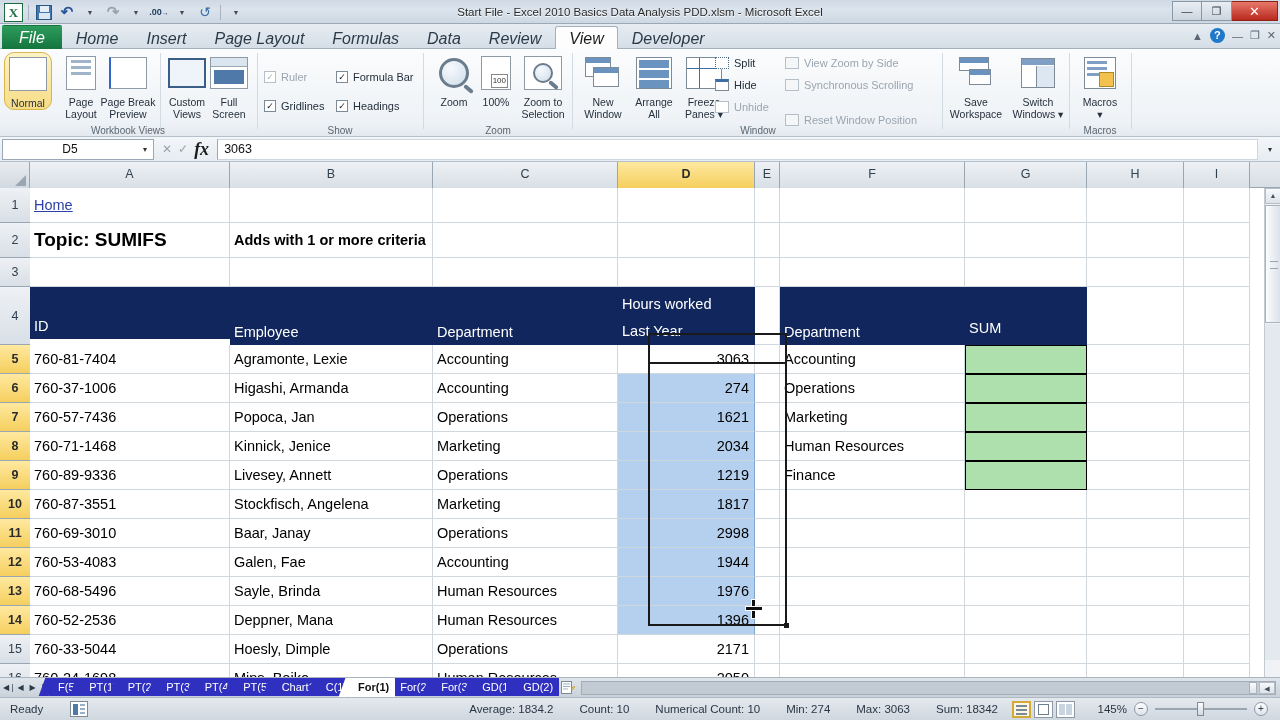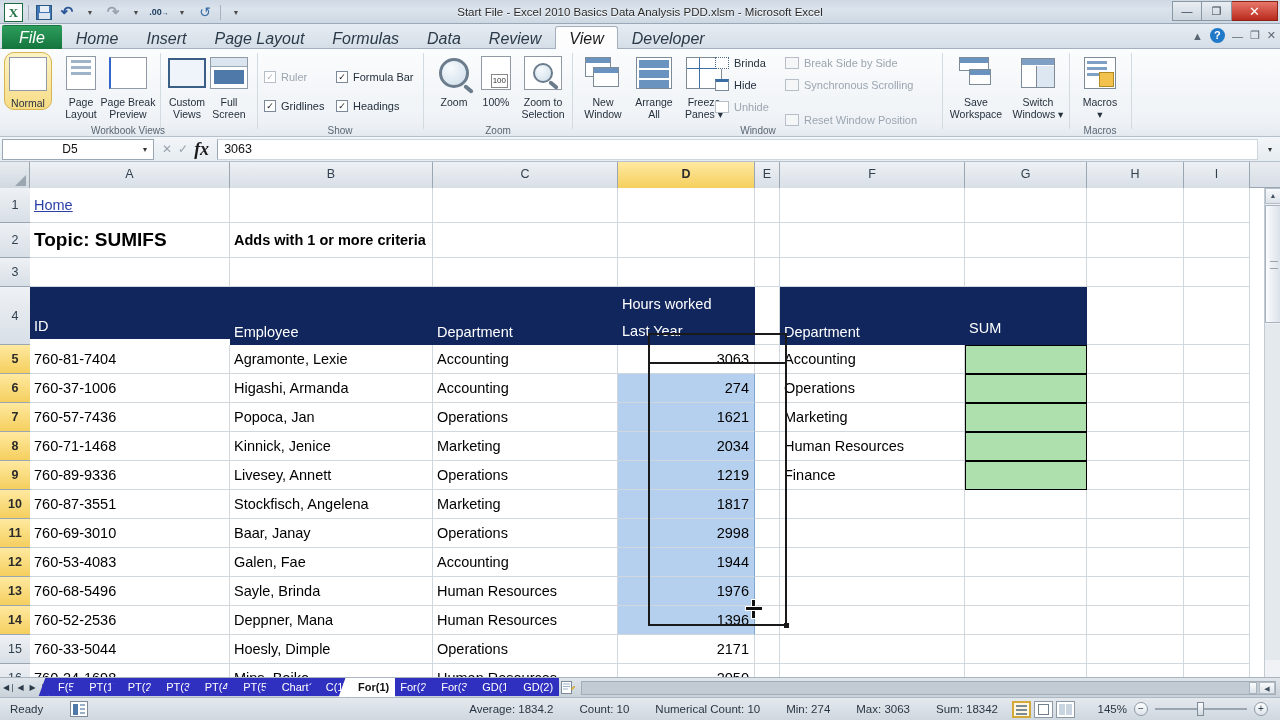--- a/index.html
+++ b/index.html
@@ -430,33 +430,33 @@
       </div>
       <div class="bigbtn" style="left:104px;width:54px;">
         <div class="gfx">
             <div class="frzico"></div>
           </div>
         <span>Freeze</span><br>
         <span>Panes ▾</span>
       </div>
       <div class="smallitem" style="left:142px;top:8px;">
         <span class="sq-ico dotted"></span>
-        <span>Brinda</span>
+        <span>Split</span>
       </div>
       <div class="smallitem" style="left:142px;top:30px;">
         <span class="sq-ico blue"></span>
         <span>Hide</span>
       </div>
       <div class="smallitem dim" style="left:142px;top:52px;">
         <span class="sq-ico dim"></span>
         <span>Unhide</span>
       </div>
       <div class="smallitem dim" style="left:212px;top:8px;">
         <span class="sbs-ico"></span>
-        <span>Break Side by Side</span>
+        <span>View Zoom by Side</span>
       </div>
       <div class="smallitem dim" style="left:212px;top:30px;">
         <span class="sbs-ico"></span>
         <span>Synchronous Scrolling</span>
       </div>
       <div class="smallitem dim" style="left:212px;top:65px;">
         <span class="sbs-ico"></span>
         <span>Reset Window Position</span>
       </div>
       <div class="gdivider" style="left:369px;"></div>

